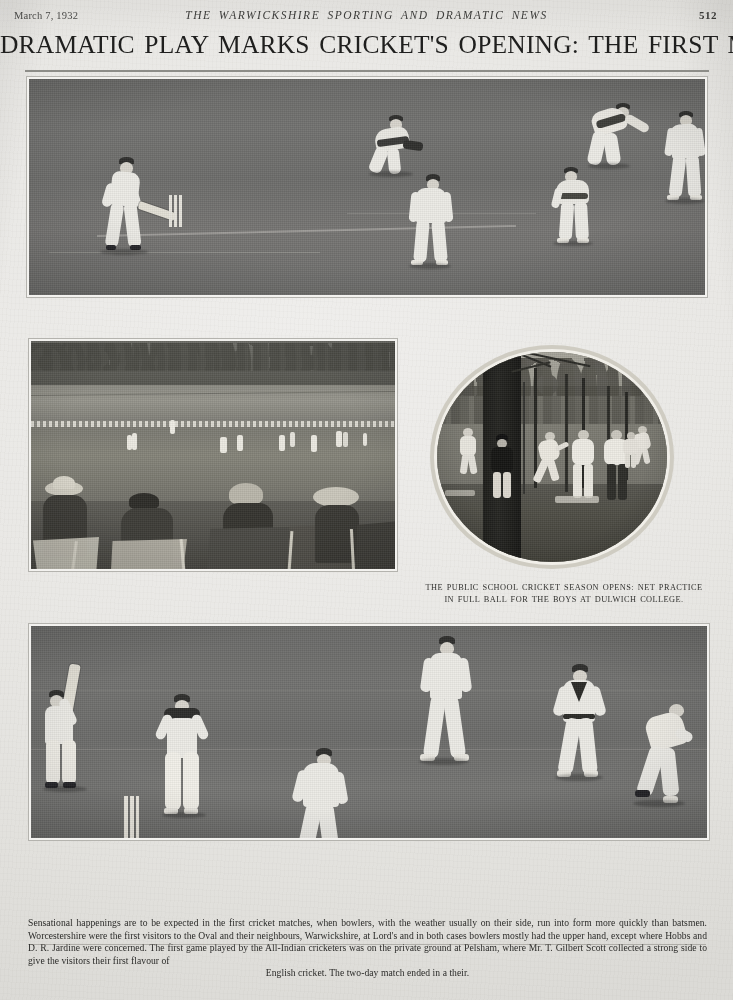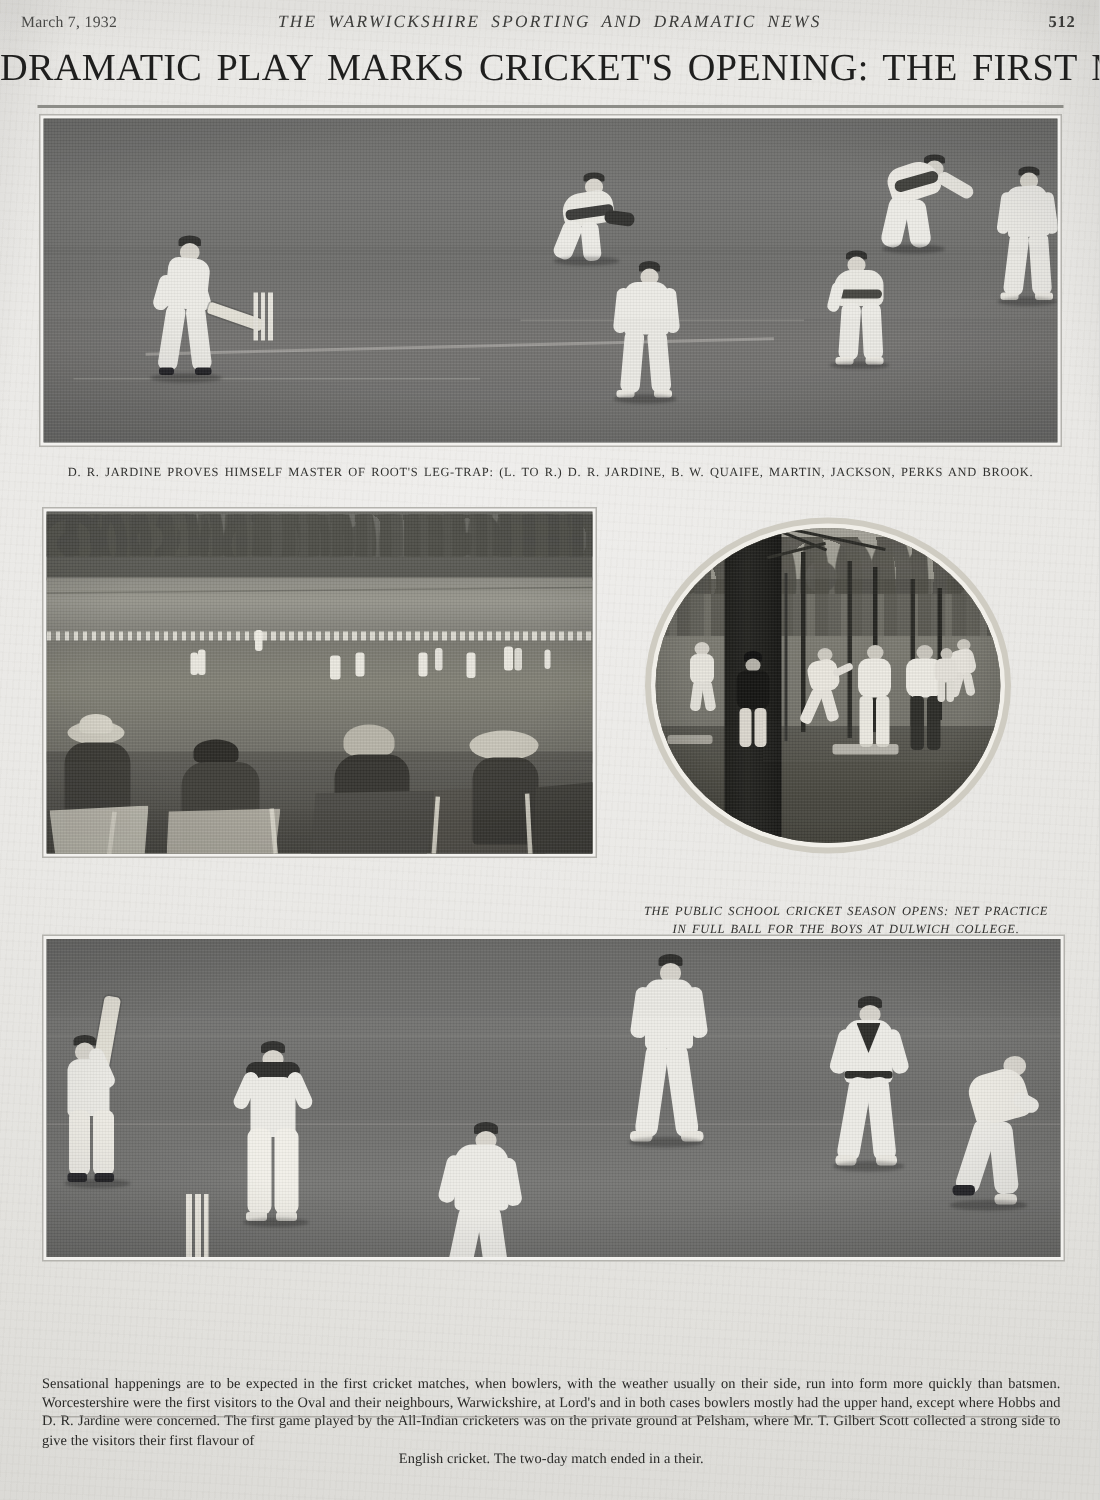--- a/index.html
+++ b/index.html
@@ -257,21 +257,20 @@
       <div class="legR" style="left:21px;top:44px;width:13px;height:42px;border-radius:5px;transform:rotate(-4deg);"></div>
       <div style="position:absolute;left:1px;top:84px;width:12px;height:5px;background:#eceae3;border-radius:2px;"></div>
       <div style="position:absolute;left:24px;top:84px;width:12px;height:5px;background:#eceae3;border-radius:2px;"></div>
       <div class="shadow" style="left:-1px;top:87px;width:40px;height:6px;"></div>
     </div>
 
     <div class="vig"></div>
     <div class="grain"></div>
   </div>
 
-  <div class="caption layer" style="left:29px; top:309px; width:676px;">D. R. JARDINE PROVES HIMSELF MASTER OF ROOT'S LEG-TRAP: (L. TO R.) D. R. JARDINE, B. W. QUAIFE, MARTIN, JACKSON, PERKS AND BROOK.</div>
 
   <div class="photo layer" id="photo-2" style="left:31px; top:341px; width:364px; height:228px;">
 
     <div style="position:absolute;left:0;top:0;width:100%;height:46px;background:
          linear-gradient(to bottom,#6e6e68 0%,#5d5d57 55%,#55554f 100%);"></div>
     <div style="position:absolute;left:0;top:2px;width:100%;height:28px;opacity:.9;background:
          repeating-radial-gradient(circle at 4% 70%,#4b4b45 0 7px,rgba(0,0,0,0) 8px 16px),
          repeating-radial-gradient(circle at 19% 55%,#50504a 0 8px,rgba(0,0,0,0) 9px 20px),
          repeating-radial-gradient(circle at 38% 72%,#4a4a44 0 6px,rgba(0,0,0,0) 7px 15px),
          repeating-radial-gradient(circle at 57% 58%,#4f4f49 0 8px,rgba(0,0,0,0) 9px 19px),
@@ -446,21 +445,21 @@
 
       <div style="position:absolute;left:118px;top:144px;width:44px;height:7px;background:#cdcac0;border-radius:2px;opacity:.8;"></div>
       <div style="position:absolute;left:8px;top:138px;width:30px;height:6px;background:#c7c4ba;border-radius:2px;opacity:.7;"></div>
 
       <div class="grain"></div>
       <div style="position:absolute;inset:0;background:radial-gradient(circle at 50% 48%,rgba(0,0,0,0) 58%,rgba(0,0,0,.22) 100%);"></div>
     </div>
   </div>
 
 
-  <div class="caption layer" style="left:418px; top:602px; width:292px;font-style:italic;">
+  <div class="caption layer" style="left:418px; top:582px; width:292px;">
     <span>THE PUBLIC SCHOOL CRICKET SEASON OPENS: NET PRACTICE</span><br>
     <span>IN FULL BALL FOR THE BOYS AT DULWICH COLLEGE.</span>
   </div>
 
   <div class="photo layer" id="photo-4" style="left:31px; top:626px; width:676px; height:212px;">
     <div style="position:absolute;inset:0;background:
          linear-gradient(to bottom,#6a6a68 0%,#727270 26%,#6c6c6a 52%,#757573 76%,#6b6b69 100%);"></div>
     <div style="position:absolute;left:0;top:58%;width:100%;height:1px;background:rgba(225,223,216,.14);"></div>
     <div style="position:absolute;left:0;top:30%;width:100%;height:1px;background:rgba(225,223,216,.1);"></div>
 

